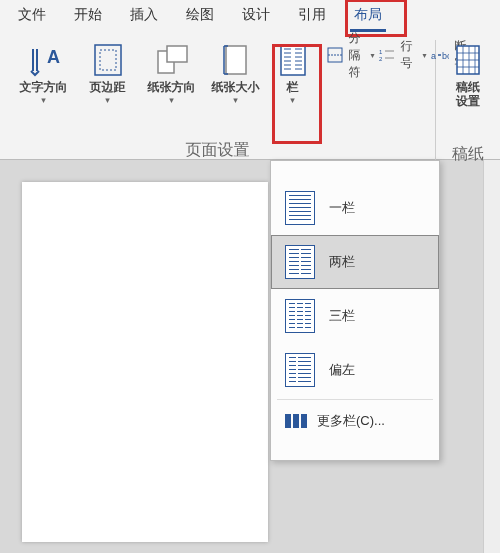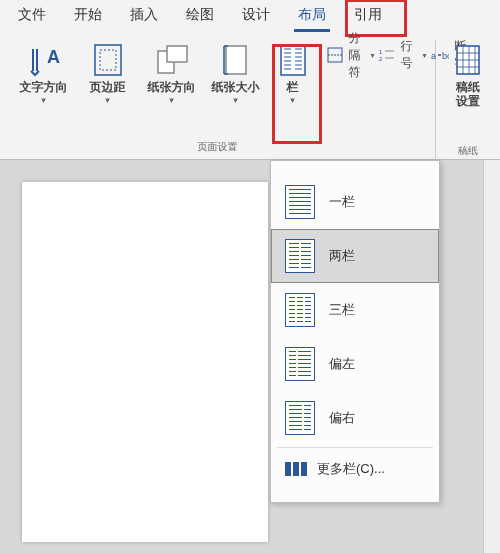--- a/index.html
+++ b/index.html
@@ -92,21 +92,21 @@
     line-height: 14px;
     color: #444;
     font-weight: bold;
   }
   .caret {
     font-size: 9px;
     color: #666;
     line-height: 8px;
   }
   .group-label {
-    font-size: 10px;
+    font-size: 16px;
     color: #666;
     text-align: center;
     height: 18px;
     width: 100%;
   }
   .columns-highlight {
     position: absolute;
     border: 3px solid #d32f2f;
     top: 44px;
     left: 272px;
@@ -139,21 +139,21 @@
   
   .menu {
     position: absolute;
     top: 160px;
     left: 270px;
     width: 170px;
     background: #fcfcfc;
     border: 1px solid #bbb;
     box-shadow: 2px 2px 6px rgba(0,0,0,0.2);
     z-index: 10;
-    padding: 14px 0;
+    padding: 20px 0;
   }
   .menu-item {
     display: flex;
     align-items: center;
     gap: 14px;
     padding: 10px 14px;
     cursor: pointer;
     font-size: 13px;
     color: #333;
   }
@@ -212,22 +212,22 @@
 </head>
 <body>
 
 <div class="ribbon-bg">
   <div class="tabs">
     <div class="tab">文件</div>
     <div class="tab">开始</div>
     <div class="tab">插入</div>
     <div class="tab">绘图</div>
     <div class="tab">设计</div>
+    <div class="tab">引用</div>
     <div class="tab active">布局</div>
-    <div class="tab">引用</div>
     <div class="tab-highlight"></div>
   </div>
 
   <div class="ribbon">
 
     <div class="group group-sep" style="flex:1;">
       <div class="group-row">
 
         <div class="big-button">
           <div class="icon-slot">
@@ -389,27 +389,20 @@
       </div>
     <span>三栏</span>
   </div>
   <div class="menu-item">
     <div class="mi-icon">
         <div class="col-l" style="flex:0.5"></div>
         <div class="col-l"></div>
       </div>
     <span>偏左</span>
   </div>
-  <div class="menu-item">
-    <div class="mi-icon">
-        <div class="col-l"></div>
-        <div class="col-l" style="flex:0.5"></div>
-      </div>
-    <span>偏右</span>
-  </div>
   <div class="menu-sep"></div>
   <div class="more-cols">
     <div class="more-cols-icon">
         <span></span>
         <span></span>
         <span></span>
       </div>
     <span>更多栏(C)...</span>
   </div>
 </div>

